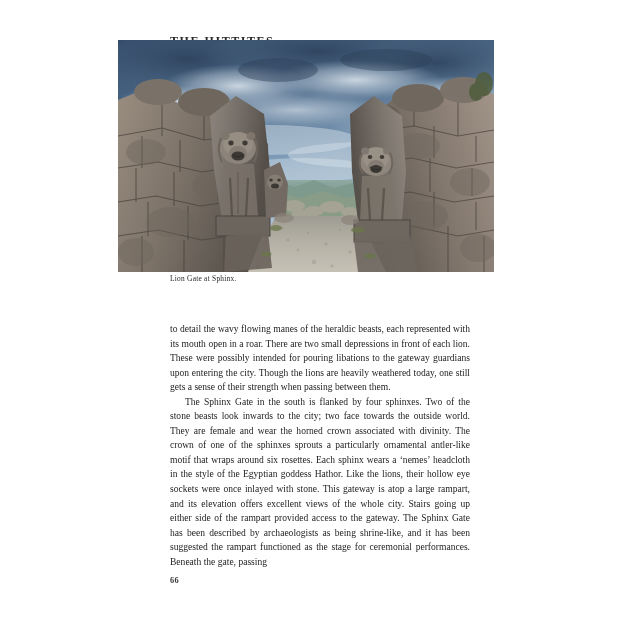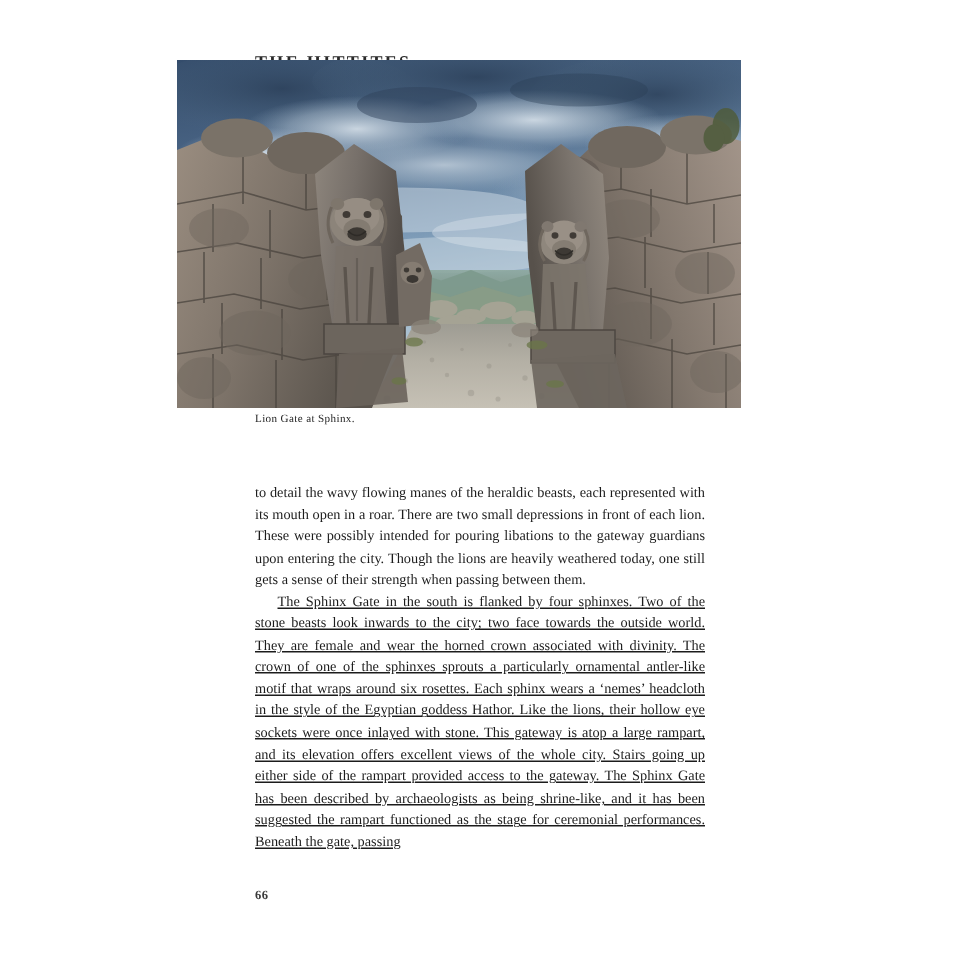--- a/index.html
+++ b/index.html
@@ -75,27 +75,26 @@
     margin-top: 20px;
     -webkit-font-smoothing: antialiased;
   }
   .textblock p {
     margin: 0;
     text-indent: 0;
     hyphens: manual;
   }
   .textblock p.indent {
     text-indent: 15px;
-    text-decoration: underline;
   }
 
   .folio {
     position: absolute;
     left: 170px;
-    top: 592px;
+    top: 576px;
     font-family: "Liberation Serif", serif;
     font-size: 8.4px;
     font-weight: bold;
     color: #3a3a3a;
     letter-spacing: 0.3px;
     text-align: right;
   }
 </style>
 </head>
 <body>

